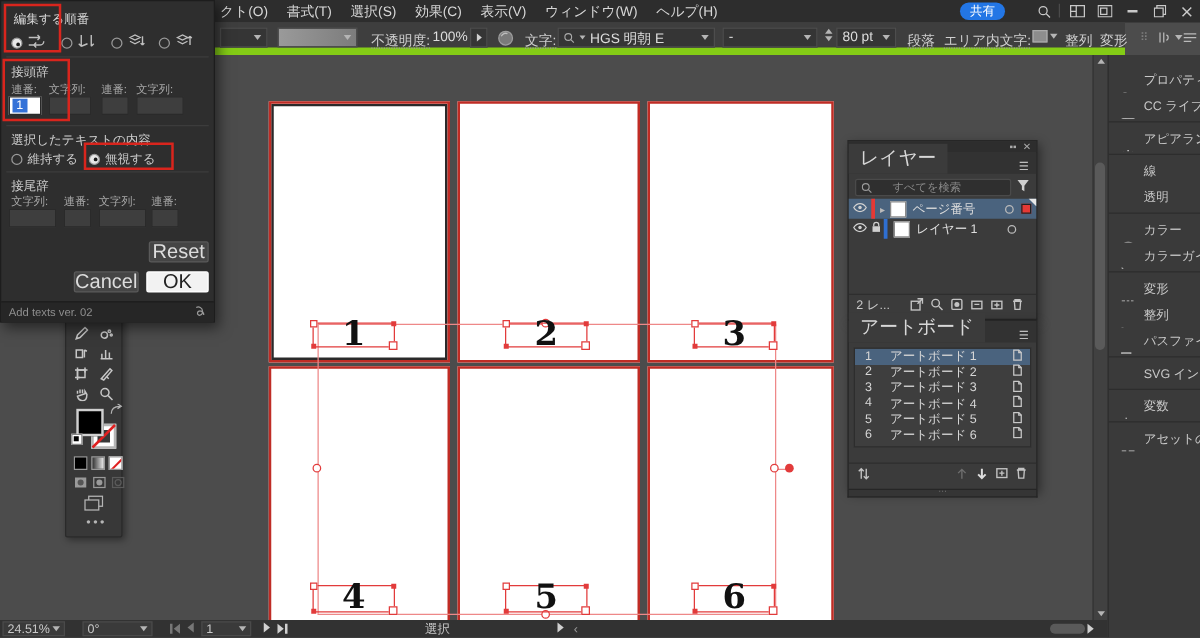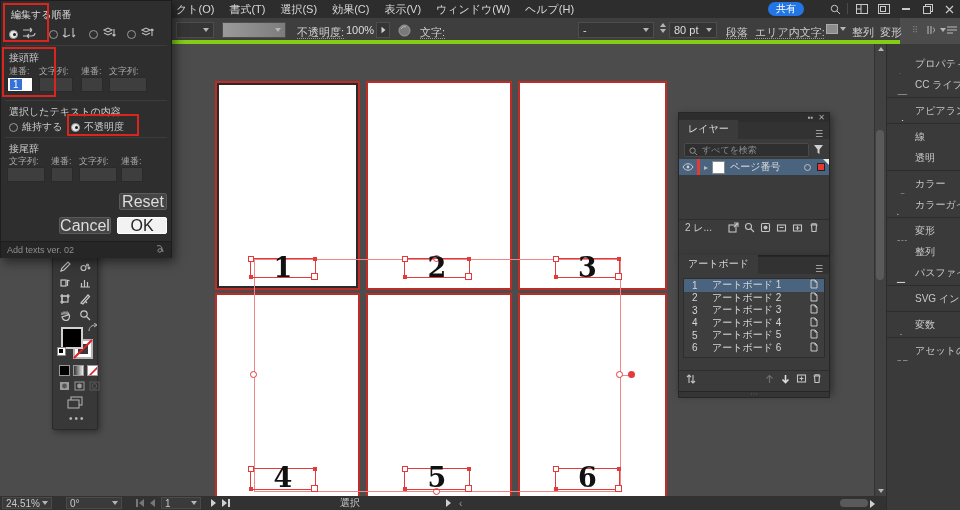--- a/index.html
+++ b/index.html
@@ -9,21 +9,21 @@
   .abs { position:absolute; }
   .row { display:flex; align-items:center; }
 
   
   #titlebar { left:0; top:0; width:960px; height:18px; background:#2d2d2d; }
   #menubar { left:176px; top:0; height:18px; display:flex; gap:15px; align-items:center; color:#d8d8d8; }
   .menu-item { cursor:default; white-space:nowrap; }
   #share-btn { left:768px; top:2px; width:36px; height:14px; background:#2376e5; border-radius:8px;
                color:#fff; font-size:10px; display:flex; align-items:center; justify-content:center; }
   .tb-ic { top:2px; width:16px; height:14px; display:flex; align-items:center; justify-content:center; color:#c9c9c9; }
-  #controlbar { left:0; top:18px; width:900px; height:26px; background:#3e3e3e; border-bottom:4px solid #84cc16; }
+  #controlbar { left:0; top:18px; width:900px; height:26px; background:#3e3e3e; border-bottom:6px solid #84cc16; }
   .cb-label { color:#cfcfcf; text-decoration:underline dotted #9a9a9a 1px; text-underline-offset:2px; white-space:nowrap; }
   .cb-box { background:#353535; border:1px solid #4d4d4d; height:16px; display:flex; align-items:center;
             padding:0 4px; color:#ddd; }
   .caret { width:0; height:0; border-left:3px solid transparent; border-right:3px solid transparent;
            border-top:4px solid #b5b5b5; display:inline-block; }
   .caret-up { width:0;height:0;border-left:3px solid transparent;border-right:3px solid transparent;border-bottom:4px solid #b5b5b5; display:inline-block;}
   .tri-r { width:0;height:0;border-top:4px solid transparent;border-bottom:4px solid transparent;border-left:5px solid #d0d0d0; display:inline-block;}
   .tri-l { width:0;height:0;border-top:4px solid transparent;border-bottom:4px solid transparent;border-right:5px solid #d0d0d0; display:inline-block;} .dim .tri-l{border-right-color:#777;}
 
   
@@ -49,21 +49,21 @@
   
   #rightdock { left:886px; top:44px; width:74px; height:466px; background:#3a3a3a; border-left:1px solid #2c2c2c; }
   .dock-item { display:flex; align-items:center; gap:6px; height:21px; padding-left:8px; color:#c8c8c8; font-size:10px; white-space:nowrap; overflow:hidden;}
   .dock-sep { height:1px; background:#2d2d2d; margin:2px 0; }
   .dock-ic { width:14px; height:14px; flex:0 0 14px; display:flex; align-items:center; justify-content:center; color:#cfcfcf; font-size:11px;margin-top:29px;}
   .dock-ic svg{ stroke:#cfcfcf; fill:none; stroke-width:1.2; }
 
   
   .panel { background:#3b3b3b; border:1px solid #262626; box-shadow:2px 3px 8px rgba(0,0,0,.45); }
   .ptabbar { height:17px; background:#323232; display:flex; align-items:flex-end; }
-  .ptab { background:#3b3b3b; color:#d8d8d8; font-size:10px; padding:2px 9px 3px; }
+  .ptab { background:#3b3b3b; color:#d8d8d8; font-size:15px; padding:2px 9px 3px; }
   .pmenu { margin-left:auto; color:#bdbdbd; padding-right:6px; font-size:9px; }
   .lrow { display:flex; align-items:center; height:16px; font-size:10px; color:#ddd; }
   .lrow.sel { background:#4a637e; }
   .eye svg{ stroke:#cfcfcf; fill:none; stroke-width:1;}
   .colorbar { width:3px; height:16px; }
   .thumb { width:13px; height:13px; background:#fff; border:1px solid #8a8a8a; }
   .target { width:7px; height:7px; border:1px solid #bbb; border-radius:50%; }
   .pbottom { display:flex; align-items:center; height:16px; border-top:1px solid #2e2e2e; color:#c9c9c9; font-size:10px; }
   .pb-ic { width:16px; display:flex; justify-content:center; color:#c3c3c3; }
   .pb-ic svg{ stroke:#c3c3c3; fill:none; stroke-width:1.1; }
@@ -327,21 +327,21 @@
     <div style="height:9px;background:#2d2d2d;display:flex;justify-content:flex-end;align-items:center;gap:5px;padding-right:4px;color:#aaa;font-size:8px;">
       <span>▪▪</span>
         <span>✕</span>
     </div>
     <div class="ptabbar">
       <span class="ptab">レイヤー</span>
       <span class="pmenu">☰</span>
     </div>
     <div style="padding:4px 5px 2px;">
       <div class="row" style="gap:4px;">
-        <div class="row" style="flex:1;height:14px;background:#2f2f2f;border:1px solid #4a4a4a;border-radius:2px;padding:0 4px;gap:4px;">
+        <div class="row" style="flex:1;height:14px;background:#2f2f2f;border:1px solid #4a4a4a;border-radius:2px;padding:0 4px;gap:16px;">
           <span style="width:9px;height:9px;"><svg width="9" height="9" viewBox="0 0 10 10">
                 <circle cx="4" cy="4" r="3" fill="none" stroke="#9a9a9a"></circle>
                 <path d="M6.5 6.5L9 9" stroke="#9a9a9a"></path>
               </svg></span>
           <span style="color:#8b8b8b;font-size:9px;">すべてを検索</span>
         </div>
         <span><svg width="11" height="11" viewBox="0 0 11 11">
               <path d="M1 1h9L6.5 5.5V10l-2-1.2V5.5z" fill="#cfcfcf"></path>
             </svg></span>
       </div>
@@ -352,20 +352,35 @@
             <circle cx="6" cy="4" r="1.4" fill="#cfcfcf" stroke="none"></circle>
           </svg></span>
       <span class="colorbar" style="background:#e53935;"></span>
       <span style="width:12px;text-align:center;color:#bbb;font-size:8px;">▸</span>
       <span class="thumb"></span>
       <span style="margin-left:5px;flex:1;">ページ番号</span>
       <span class="target"></span>
       <span style="width:8px;height:8px;background:#e53935;border:1px solid #222;margin:0 4px 0 6px;"></span>
       <span style="position:absolute;right:0;top:0;width:0;height:0;border-top:6px solid #e8e8e8;border-left:6px solid transparent;"></span>
     </div>
+    <div class="lrow">
+      <span class="eye" style="width:18px;text-align:center;"><svg width="12" height="8" viewBox="0 0 12 8">
+            <path d="M1 4C2.5 1.5 4 .8 6 .8S9.5 1.5 11 4C9.5 6.5 8 7.2 6 7.2S2.5 6.5 1 4z"></path>
+            <circle cx="6" cy="4" r="1.4" fill="#cfcfcf" stroke="none"></circle>
+          </svg></span>
+      <span style="width:10px;"><svg width="8" height="9" viewBox="0 0 8 9">
+            <rect x="1" y="4" width="6" height="4.5" fill="#cfcfcf"></rect>
+            <path d="M2 4V2.8a2 2 0 014 0V4" fill="none" stroke="#cfcfcf"></path>
+          </svg></span>
+      <span class="colorbar" style="background:#2f6fd1;"></span>
+      <span style="width:5px;"></span>
+      <span class="thumb"></span>
+      <span style="margin-left:5px;flex:1;">レイヤー 1</span>
+      <span class="target" style="margin-right:16px;"></span>
+    </div>
     <div style="height:44px;"></div>
     <div class="pbottom">
       <span style="padding:0 6px;">2 レ...</span>
       <span class="pb-ic" style="margin-left:8px;">
           <svg width="11" height="11" viewBox="0 0 11 11">
             <rect x="1" y="3" width="7" height="7"></rect>
             <path d="M6 1h4v4M10 1L6 5"></path>
           </svg>
         </span>
       <span class="pb-ic">
@@ -653,20 +668,29 @@
     <div class="cb-box abs" style="left:342px;top:4px;width:34px;border:none;background:none;text-align:center;">100%</div>
     <div class="cb-box abs" style="left:376px;top:4px;width:14px;justify-content:center;">
         <span class="tri-r" style="transform:scale(.8);"></span>
       </div>
     <span class="abs" style="left:398px;top:6px;"><svg width="13" height="13">
           <circle cx="6.5" cy="6.5" r="5.5" fill="#7a7a7a"></circle>
           <circle cx="6.5" cy="6.5" r="5.5" fill="none" stroke="#9d9d9d"></circle>
           <path d="M3 5c1-2 3-3 5-2" stroke="#bdbdbd" fill="none"></path>
         </svg></span>
     <span class="cb-label abs" style="left:420px;top:7px;">文字:</span>
+    <div class="cb-box abs" style="left:446px;top:4px;width:126px;gap:3px;">
+      <svg width="9" height="9" viewBox="0 0 10 10">
+          <circle cx="4" cy="4" r="3" fill="none" stroke="#aaa"></circle>
+          <path d="M6.5 6.5L9 9" stroke="#aaa"></path>
+        </svg>
+      <span class="caret" style="transform:scale(.8);"></span>
+      <span>HGS 明朝 E</span>
+      <span class="caret" style="margin-left:auto;"></span>
+    </div>
     <div class="cb-box abs" style="left:578px;top:4px;width:76px;">
       <span>-</span>
       <span class="caret" style="margin-left:auto;"></span>
     </div>
     <span class="abs" style="left:660px;top:5px;display:flex;flex-direction:column;gap:2px;">
         <span class="caret-up"></span>
         <span class="caret"></span>
       </span>
     <div class="cb-box abs" style="left:669px;top:4px;width:48px;justify-content:center;">
       <span>80 pt</span>
@@ -732,21 +756,21 @@
     <div class="dfield abs" style="left:80px;top:76px;width:22px;"></div>
     <div class="dfield abs" style="left:108px;top:76px;width:38px;"></div>
     <div class="dsep" style="top:99px;"></div>
     <div class="abs" style="left:8px;top:104px;color:#cfcfcf;">選択したテキストの内容</div>
     <div class="abs row" style="left:8px;top:119px;gap:4px;">
       <span class="radio"></span>
       <span>維持する</span>
     </div>
     <div class="abs row" style="left:70px;top:119px;gap:4px;">
       <span class="radio on"></span>
-      <span>不透明度</span>
+      <span>無視する</span>
     </div>
     <div class="dsep" style="top:136px;"></div>
     <div class="abs" style="left:8px;top:141px;color:#cfcfcf;">接尾辞</div>
     <span class="abs" style="left:8px;top:154px;color:#a8a8a8;font-size:9px;">文字列:</span>
     <span class="abs" style="left:50px;top:154px;color:#a8a8a8;font-size:9px;">連番:</span>
     <span class="abs" style="left:78px;top:154px;color:#a8a8a8;font-size:9px;">文字列:</span>
     <span class="abs" style="left:120px;top:154px;color:#a8a8a8;font-size:9px;">連番:</span>
     <div class="dfield abs" style="left:6px;top:166px;width:38px;"></div>
     <div class="dfield abs" style="left:50px;top:166px;width:22px;"></div>
     <div class="dfield abs" style="left:78px;top:166px;width:38px;"></div>

